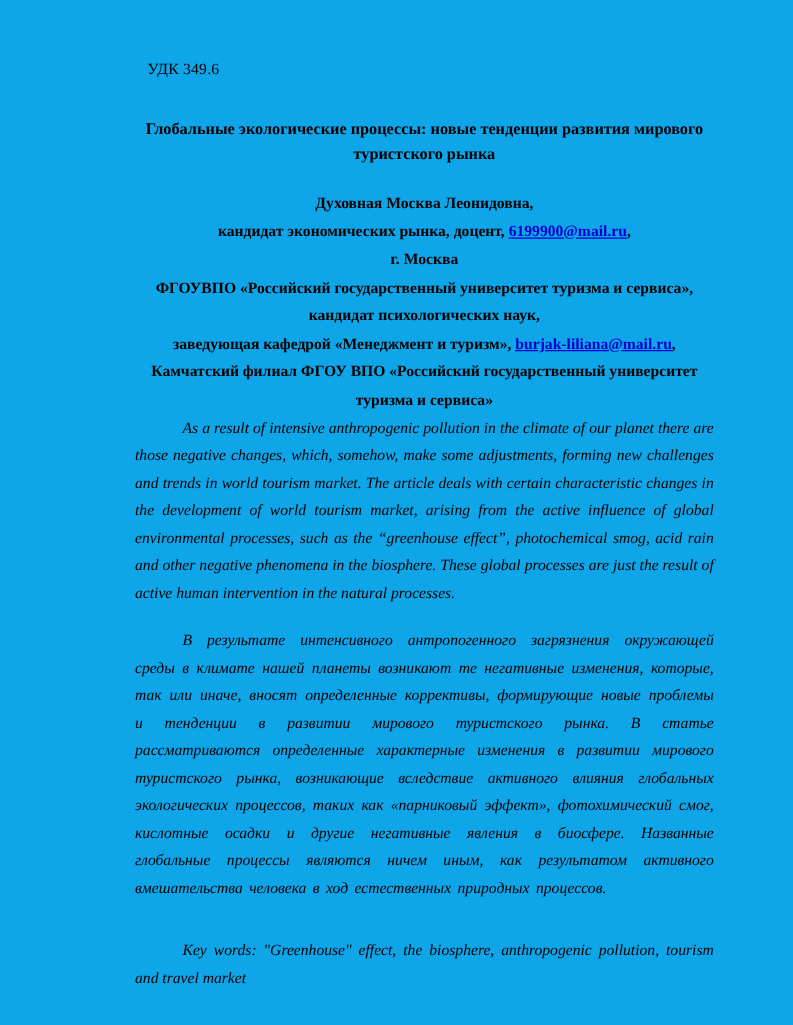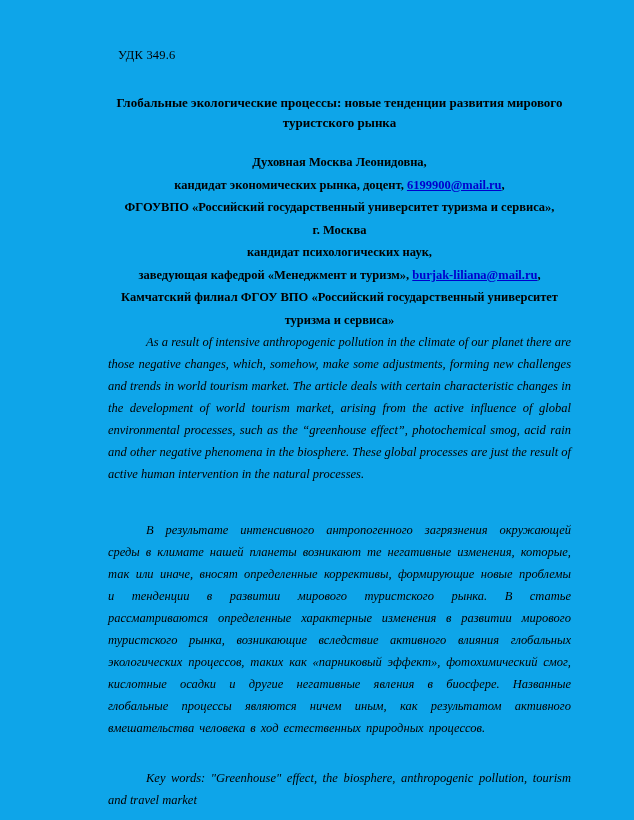--- a/index.html
+++ b/index.html
@@ -46,21 +46,21 @@
   }
   .abstract {
     margin: 0;
     font-style: italic;
     font-size: 12.5px;
     line-height: 22px;
     text-align: justify;
     text-indent: 38px;
   }
   .abstract-en { margin-top: 0; }
-  .abstract-ru { margin-top: 34px; word-spacing: 2px; }
+  .abstract-ru { margin-top: 16px; word-spacing: 2px; }
   .keywords {
     margin: 0;
     margin-top: 28px;
     font-style: italic;
     font-size: 12.5px;
     line-height: 22px;
     text-align: justify;
     text-indent: 38px;
   }
 </style>
@@ -72,23 +72,23 @@
   <div class="udc">УДК 349.6</div>
 
   <h1 class="title">Глобальные экологические процессы: новые тенденции развития мирового туристского рынка</h1>
 
   <div class="authors">
 
     <div class="a-line">Духовная Москва Леонидовна,</div>
 
     <div class="a-line"><span>кандидат экономических рынка, доцент, </span><a class="email" href="#">6199900@mail.ru</a><span>,</span></div>
 
+    <div class="a-line">г. Москва</div>
+
     <div class="a-line">ФГОУВПО «Российский государственный университет туризма и сервиса»,</div>
-
-    <div class="a-line">г. Москва</div>
 
 
     <div class="a-line">кандидат психологических наук,</div>
 
     <div class="a-line"><span>заведующая кафедрой «Менеджмент и туризм», </span><a class="email" href="#">burjak-liliana@mail.ru</a><span>,</span></div>
 
     <div class="a-line">Камчатский филиал ФГОУ ВПО «Российский государственный университет туризма и сервиса»</div>
 
   </div>
 

